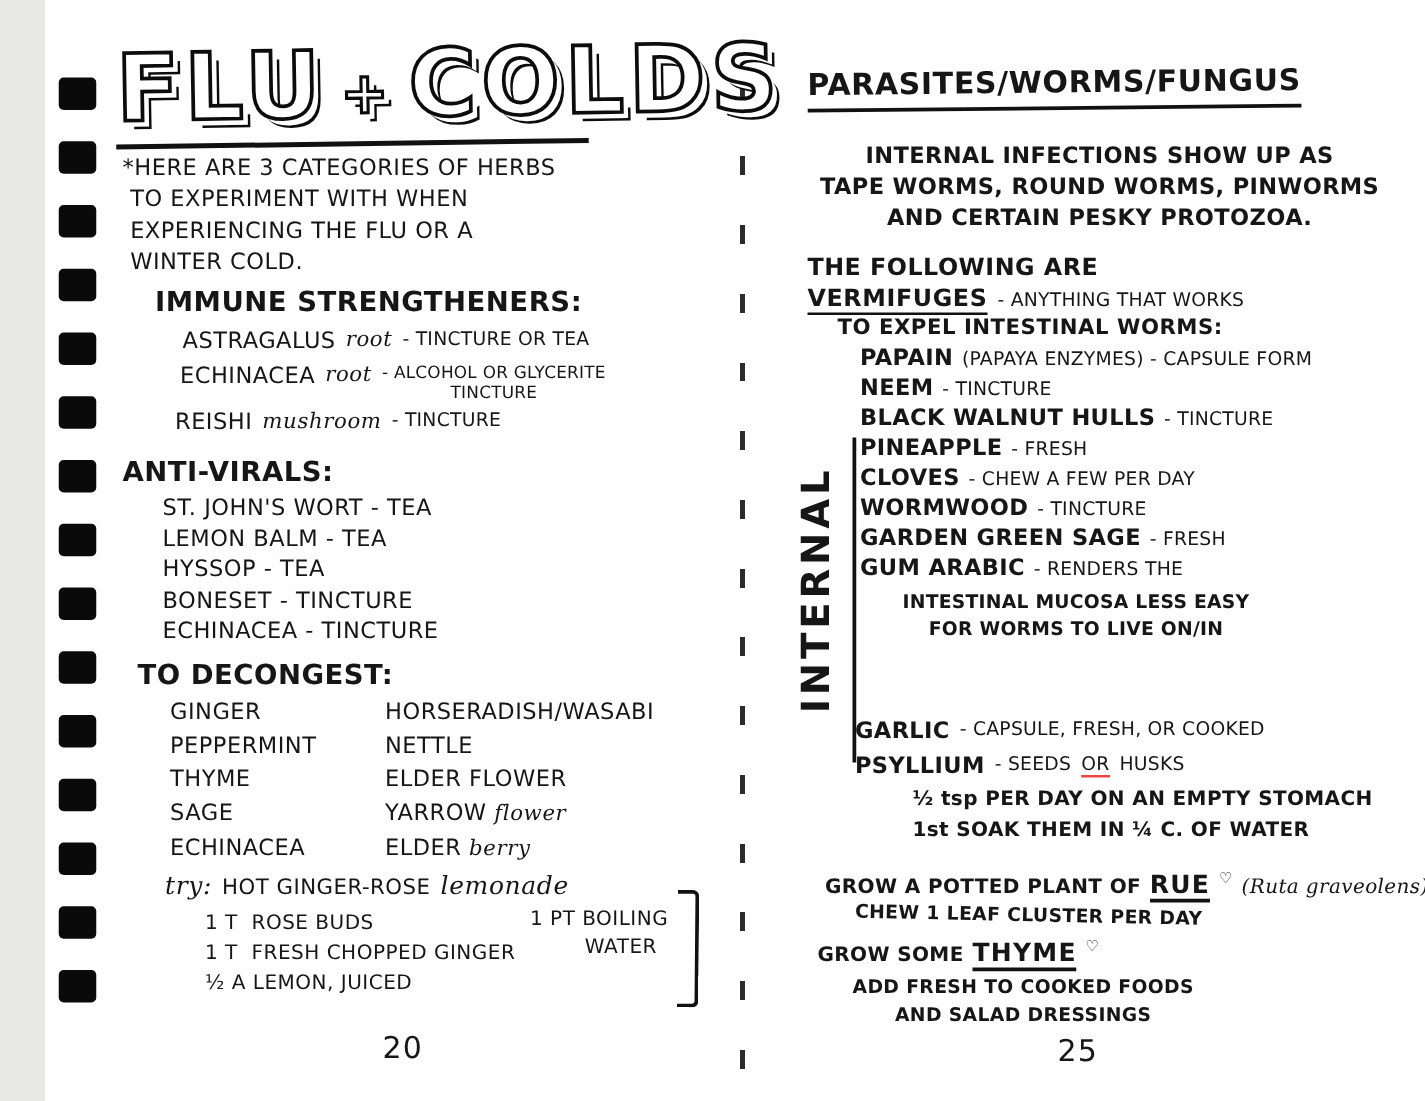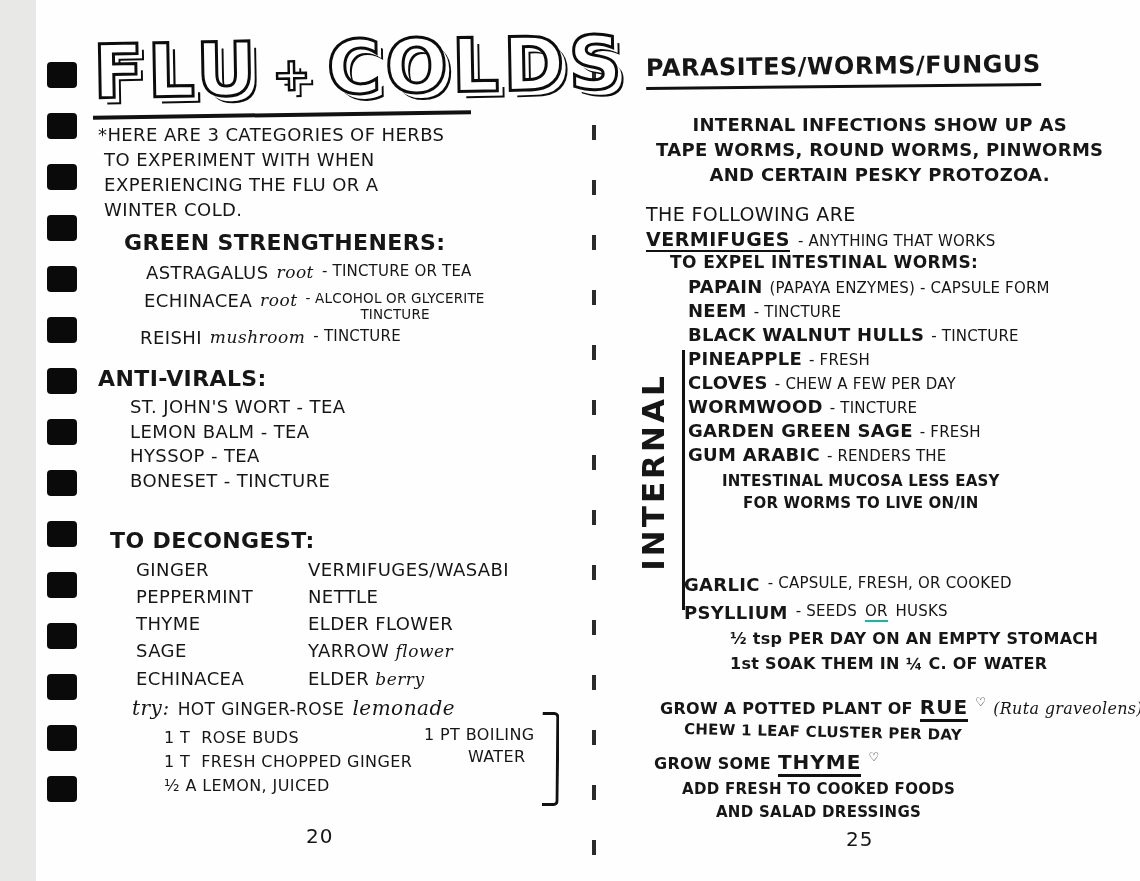--- a/index.html
+++ b/index.html
@@ -34,39 +34,39 @@
   .av-list{left:94px;top:395px;font-size:18px;line-height:24.5px;letter-spacing:0.4px;}
   .h-dec{left:74px;top:528px;}
   .dec-grid{left:100px;top:558px;display:grid;grid-template-columns:172px auto;row-gap:4px;
             font-size:18px;line-height:23px;letter-spacing:0.4px;}
   .recipe-title{left:96px;top:696px;display:flex;align-items:baseline;gap:8px;font-size:17px;letter-spacing:0.4px;}
   .recipe-title .scr{font-size:20px;}
   .recipe-ing{left:128px;top:726px;font-size:16px;line-height:24px;letter-spacing:0.4px;}
   .recipe-side{left:388px;top:724px;font-size:16px;line-height:22px;letter-spacing:0.4px;}
   .bracket{left:506px;top:712px;width:14px;height:88px;border:3px solid #111;border-left:none;
            border-radius:0 5px 5px 0;transform:rotate(0.5deg);}
-  .pagenum{font-size:20px;letter-spacing:1px;}
+  .pagenum{font-size:24px;letter-spacing:1px;}
   .pg-l{left:270px;top:824px;}
   .pg-r{left:810px;top:827px;}
   
   .r-title{left:610px;top:52px;font-size:24px;font-weight:bold;letter-spacing:0.5px;
            border-bottom:3px solid #111;padding-bottom:5px;transform:rotate(-0.6deg);}
   .r-intro{left:620px;top:112px;font-size:18px;font-weight:bold;line-height:25px;letter-spacing:0.3px;}
-  .r-lead{left:610px;top:203px;font-size:19px;font-weight:normal;letter-spacing:0.4px;}
+  .r-lead{left:610px;top:203px;font-size:19px;font-weight:bold;letter-spacing:0.4px;}
   .r-termline{left:610px;top:228px;display:flex;align-items:baseline;gap:8px;}
   .term{font-size:19px;font-weight:bold;border-bottom:2.5px solid #111;letter-spacing:0.5px;}
   .r-lead2{left:634px;top:252px;font-size:17px;font-weight:bold;letter-spacing:0.4px;}
   .verm{left:652px;top:276px;}
   .verm .row{height:24px;display:flex;align-items:baseline;gap:7px;}
   .bnm{font-size:18px;font-weight:bold;letter-spacing:0.3px;}
   .gum-sub{left:686px;top:470px;font-size:15px;font-weight:bold;line-height:22px;letter-spacing:0.2px;}
   .star-note{left:718px;top:514px;font-size:14px;font-weight:bold;line-height:20px;letter-spacing:0.2px;}
   .garlic{left:648px;top:574px;}
   .psyl{left:648px;top:602px;}
-  .or-u{border-bottom:2px solid #14b8a6;}
+  .or-u{border-bottom:2px solid #ef4444;}
   .psyl-sub{font-size:16px;font-weight:bold;letter-spacing:0.3px;}
   .ps1{left:694px;top:629px;}
   .ps2{left:694px;top:654px;}
   .grow{font-size:16px;font-weight:bold;letter-spacing:0.3px;display:flex;align-items:baseline;gap:7px;}
   .g-rue{left:624px;top:695px;}
   .g-word{font-size:20px;font-weight:bold;border-bottom:3px solid #111;letter-spacing:1px;}
   .heart{font-size:12px;vertical-align:super;position:relative;top:-8px;}
   .latin{font-family:"DejaVu Serif",serif;font-style:italic;font-weight:normal;font-size:16px;}
   .rue-sub{left:648px;top:723px;font-size:15px;font-weight:bold;transform:rotate(1.2deg);letter-spacing:0.3px;}
   .g-thyme{left:618px;top:750px;}
@@ -104,21 +104,21 @@
     <span class="bub plus">+</span>
     <span class="bub">COLDS</span>
   </div>
   <div class="abs title-underline"></div>
 
   <div class="abs intro pre">*HERE ARE 3 CATEGORIES OF HERBS
  TO EXPERIMENT WITH WHEN
  EXPERIENCING THE FLU OR A
  WINTER COLD.</div>
 
-  <div class="abs h h-imm">GREEN STRENGTHENERS:</div>
+  <div class="abs h h-imm">IMMUNE STRENGTHENERS:</div>
   <div class="abs line imm1">
     <span class="nm">ASTRAGALUS</span>
     <span class="scr">root</span>
     <span class="nt">- TINCTURE OR TEA</span>
   </div>
   <div class="abs line imm2">
     <span class="nm">ECHINACEA</span>
     <span class="scr">root</span>
     <span class="nt preline">- ALCOHOL OR GLYCERITE
 TINCTURE</span>
@@ -128,26 +128,27 @@
     <span class="scr">mushroom</span>
     <span class="nt">- TINCTURE</span>
   </div>
 
   <div class="abs h h-av">ANTI-VIRALS:</div>
   <div class="abs av-list">
     <div>ST. JOHN'S WORT - TEA</div>
     <div>LEMON BALM - TEA</div>
     <div>HYSSOP - TEA</div>
     <div>BONESET - TINCTURE</div>
+    <div>ECHINACEA - TINCTURE</div>
   </div>
 
   <div class="abs h h-dec">TO DECONGEST:</div>
   <div class="abs dec-grid">
     <div>GINGER</div>
-    <div>VERMIFUGES/WASABI</div>
+    <div>HORSERADISH/WASABI</div>
     <div>PEPPERMINT</div>
     <div>NETTLE</div>
     <div>THYME</div>
     <div>ELDER FLOWER</div>
     <div>SAGE</div>
     <div><span>YARROW</span> <span class="scr">flower</span></div>
     <div>ECHINACEA</div>
     <div><span>ELDER</span> <span class="scr">berry</span></div>
   </div>
 

